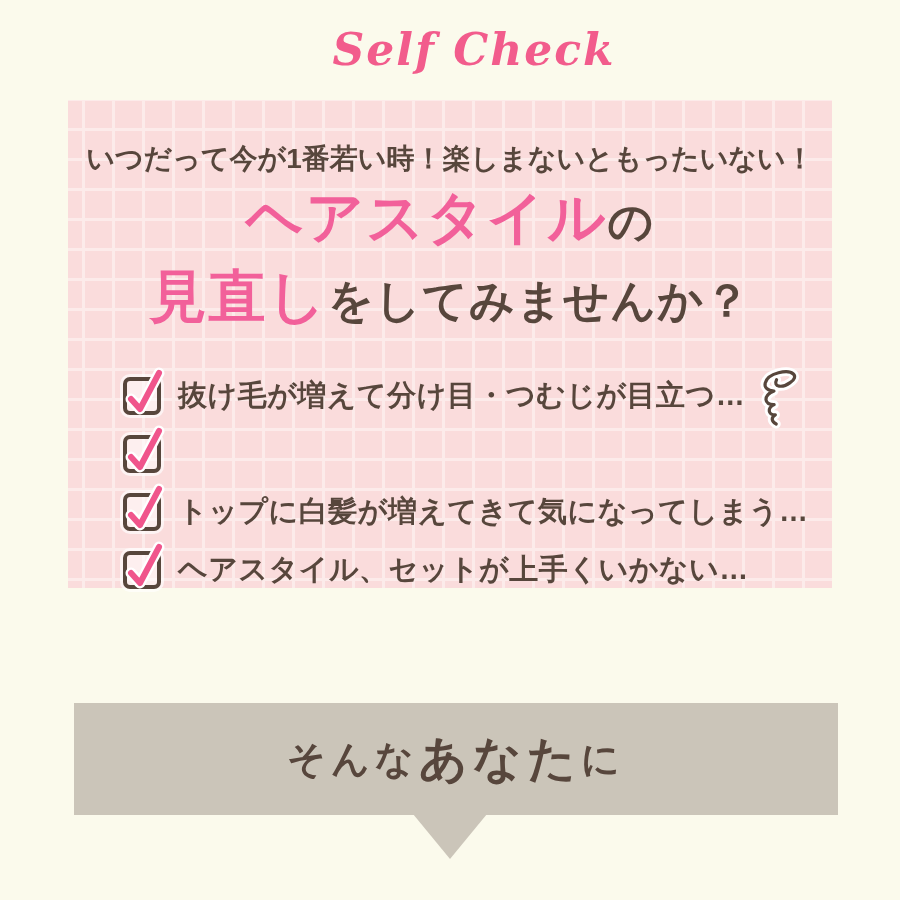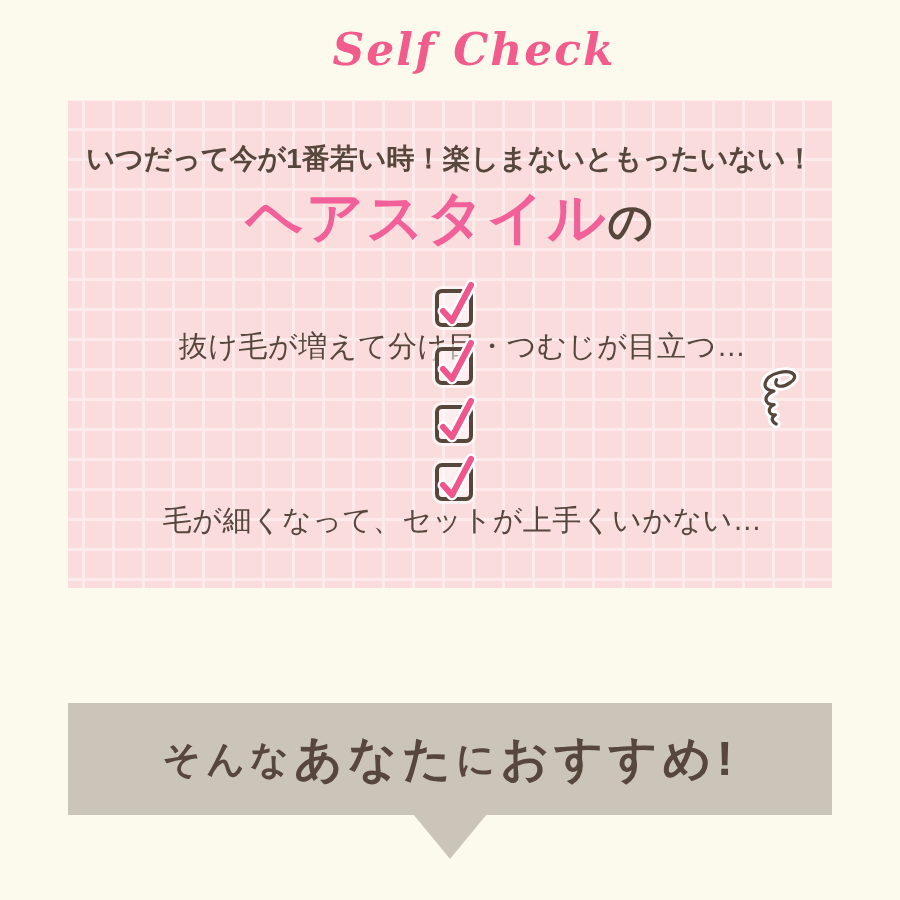--- a/index.html
+++ b/index.html
@@ -30,35 +30,34 @@
   .headline{
     text-align:center;line-height:1.38;color:#57463C;
   }
   .headline .accent{color:#F2609A;font-size:57px;font-weight:bold;letter-spacing:2px;}
   .headline .rest{color:#57463C;font-size:45px;font-weight:bold;letter-spacing:1px;}
   .checklist{
     margin-top:32px;margin-left:55px;margin-right:30px;
   }
   .check-item{
     display:flex;align-items:center;height:58px;
-    font-size:29px;font-weight:normal;color:#57463C;letter-spacing:0.5px;
+    font-size:29px;font-weight:bold;color:#57463C;letter-spacing:0.5px;
     white-space:nowrap;
-    flex-direction:column;
   }
   .checkbox{
     position:relative;flex:none;width:30px;height:30px;margin-right:17px;
     border:4px solid #57463C;border-radius:7px;
     background:rgba(255,255,255,0.55);
     box-shadow:0 0 0 3px rgba(255,255,255,0.65);
   }
   .checkbox svg{position:absolute;left:-2px;top:-16px;overflow:visible;}
   .swirl{position:absolute;top:268px;right:28px;width:64px;height:60px;}
   .swirl svg{overflow:visible;}
   .banner{
-    position:absolute;left:68px;top:703px;width:764px;height:112px;
+    position:absolute;left:74px;top:703px;width:764px;height:112px;
     background:#CBC5B9;
     display:flex;align-items:center;justify-content:center;
     color:#57463C;white-space:nowrap;letter-spacing:5px;
   }
   .banner .small{font-size:38px;font-weight:bold;}
   .banner .big{font-size:48px;font-weight:bold;}
   .banner-tail{
     position:absolute;left:413px;top:814px;width:0;height:0;
     border-left:37px solid transparent;
     border-right:37px solid transparent;
@@ -68,20 +67,21 @@
 </head>
 <body>
 
 <div class="script-title">Self Check</div>
 
 <div class="panel">
   <p class="intro">いつだって今が1番若い時！楽しまないともったいない！</p>
 
   <div class="headline">
     <div><span class="accent">ヘアスタイル</span><span class="rest">の</span></div>
+    <div><span class="accent">見直し</span><span class="rest">をしてみませんか？</span></div>
   </div>
 
   <div class="checklist">
     <div class="check-item">
       <span class="checkbox">
         <svg width="40" height="50" viewBox="0 0 40 50">
           <path d="M6 34 L15 44 L34 8" fill="none" stroke="#FFFFFF" stroke-width="11" stroke-linecap="round" stroke-linejoin="round"></path>
           <path d="M6 34 L15 44 L34 8" fill="none" stroke="#F0558C" stroke-width="6" stroke-linecap="round" stroke-linejoin="round"></path>
         </svg>
       </span>
@@ -95,41 +95,41 @@
         </svg>
       </span>
     </div>
     <div class="check-item">
       <span class="checkbox">
         <svg width="40" height="50" viewBox="0 0 40 50">
           <path d="M6 34 L15 44 L34 8" fill="none" stroke="#FFFFFF" stroke-width="11" stroke-linecap="round" stroke-linejoin="round"></path>
           <path d="M6 34 L15 44 L34 8" fill="none" stroke="#F0558C" stroke-width="6" stroke-linecap="round" stroke-linejoin="round"></path>
         </svg>
       </span>
+      <span>トップに白髪が増えてきて気になってしまう…</span>
     </div>
     <div class="check-item">
       <span class="checkbox">
         <svg width="40" height="50" viewBox="0 0 40 50">
           <path d="M6 34 L15 44 L34 8" fill="none" stroke="#FFFFFF" stroke-width="11" stroke-linecap="round" stroke-linejoin="round"></path>
           <path d="M6 34 L15 44 L34 8" fill="none" stroke="#F0558C" stroke-width="6" stroke-linecap="round" stroke-linejoin="round"></path>
         </svg>
       </span>
-      <span>毛が細くなって、セットが上手くいかない…</span>
+      <span>ヘアスタイル、セットが上手くいかない…</span>
     </div>
   </div>
 
   <div class="swirl">
     <svg width="64" height="60" viewBox="0 0 64 60">
       <g transform="rotate(-18 32 30)" fill="none" stroke-linecap="round" stroke-linejoin="round">
         <path d="M28 56 c-4 -4 -3 -8 2 -9 c-7 -2 -6 -9 2 -10 c-10 -3 -8 -12 4 -13 c-13 -5 -6 -17 10 -16 c15 1 19 10 8 13 c-9 3 -18 -1 -12 -7" stroke="#FFFFFF" stroke-width="9"></path>
         <path d="M28 56 c-4 -4 -3 -8 2 -9 c-7 -2 -6 -9 2 -10 c-10 -3 -8 -12 4 -13 c-13 -5 -6 -17 10 -16 c15 1 19 10 8 13 c-9 3 -18 -1 -12 -7" stroke="#57463C" stroke-width="3.2"></path>
       </g>
     </svg>
   </div>
 </div>
 
 <div class="banner">
   <span class="small">そんな</span>
     <span class="big">あなた</span>
     <span class="small">に</span>
-    <span class="big">おすすめ!</span>
 </div>
 <div class="banner-tail"></div>
 
 </body></html>

